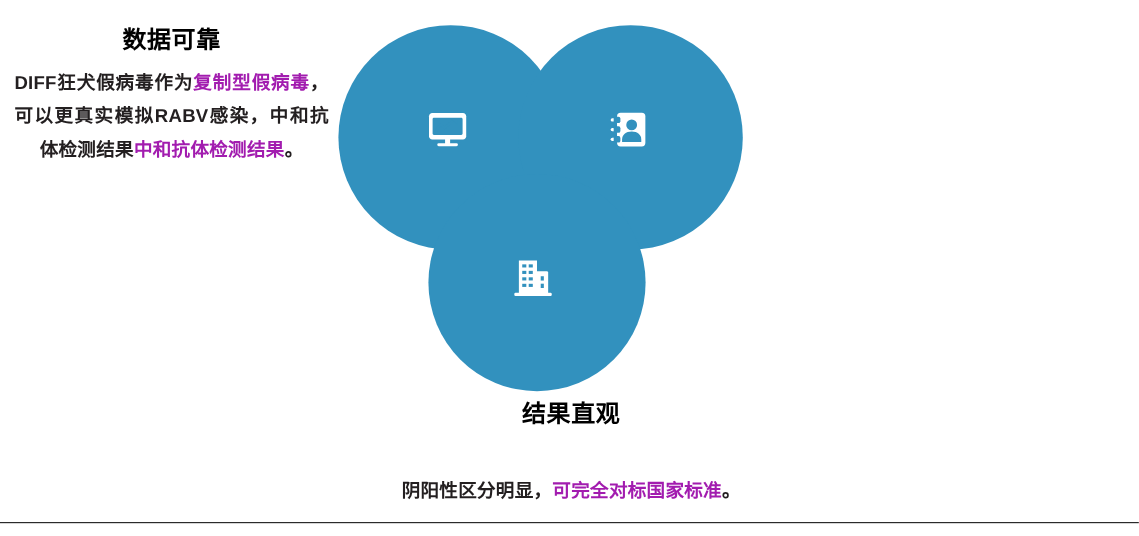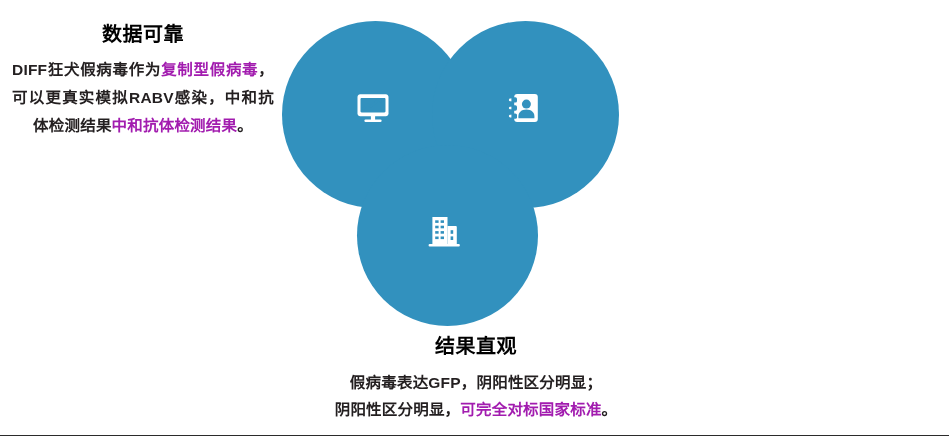--- a/index.html
+++ b/index.html
@@ -170,17 +170,17 @@
   </div>
 
   <div class="col col-left">
     <h2 class="col-heading">数据可靠</h2>
     <p class="col-body"><span>DIFF狂犬假病毒作为</span><span class="hl">复制型假病毒</span><span>，可以更真实模拟RABV感染，中和抗体检测结果</span><span class="hl">中和抗体检测结果</span><span>。</span></p>
   </div>
 
 
   <div class="col col-bottom">
     <h2 class="col-heading">结果直观</h2>
-    <p class="col-body"><span class="nowrap">假病毒表达GFP，阴阳性区分明显；</span><br><span>阴阳性区分明显，</span><span class="hl">可完全对标国家标准</span><span>。</span></p>
+    <p class="col-body"><br><span>阴阳性区分明显，</span><span class="hl">可完全对标国家标准</span><span>。</span></p>
   </div>
 
   <div class="page-rule"></div>
 </div>
 
 </body></html>

